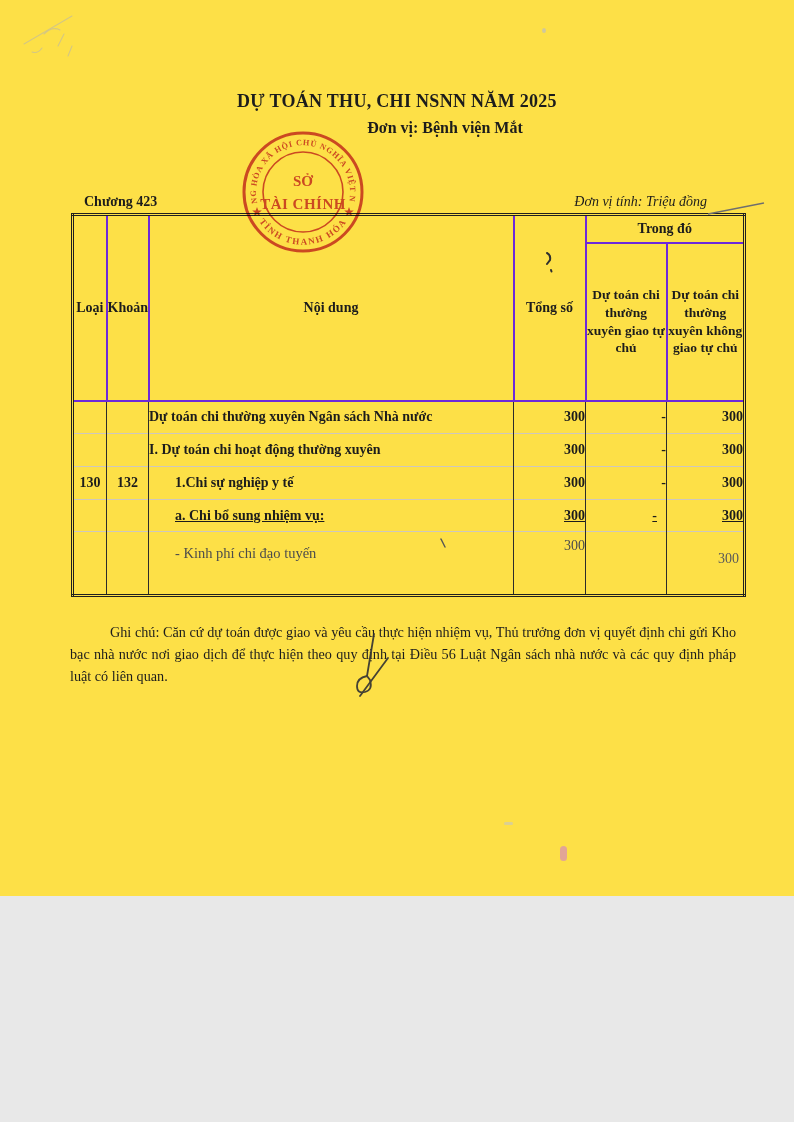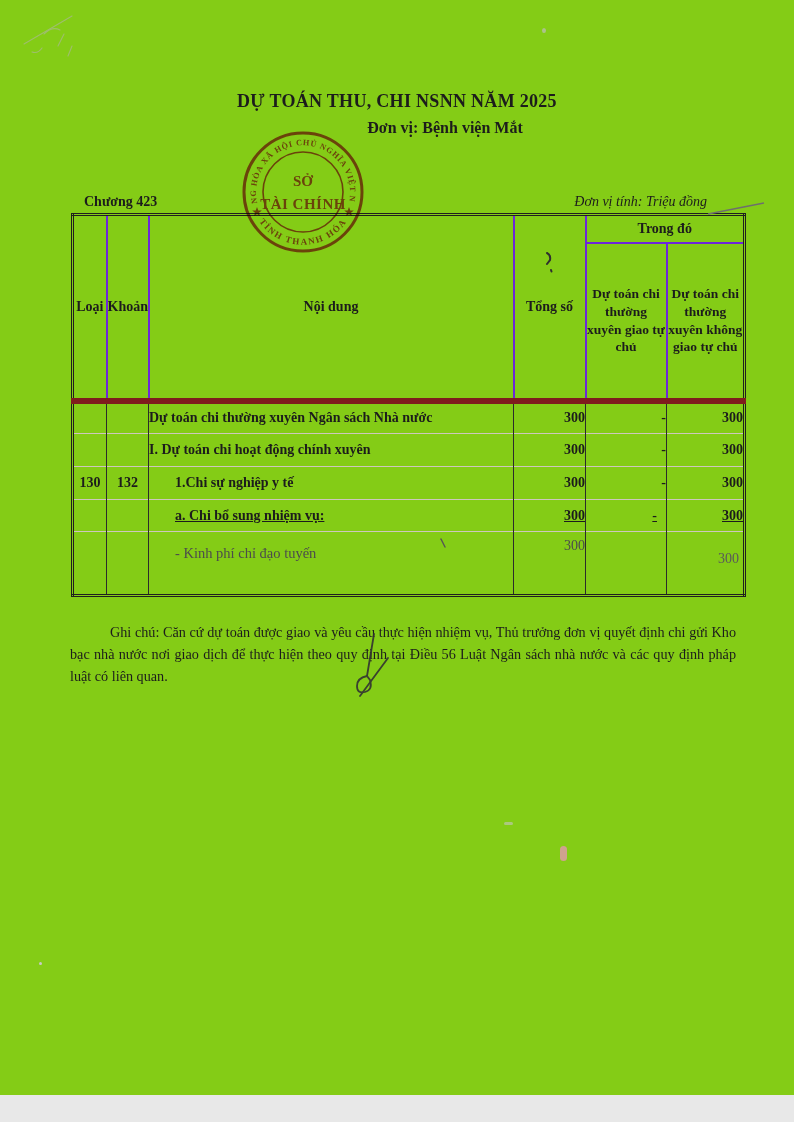--- a/index.html
+++ b/index.html
@@ -1,18 +1,18 @@
 <!DOCTYPE html>
 <html><head>
 <meta charset="utf-8">
 <style>
   html,body { margin:0; padding:0; background:#e8e8e8; }
   .page {
-    position:relative; width:794px; height:1095px; margin:0 auto;
-    background:#84cc16; overflow:hidden;
+    position:relative; width:794px; height:896px; margin:0 auto;
+    background:#fde047; overflow:hidden;
     font-family:"Liberation Serif","DejaVu Serif",serif; color:#1c1c1c;
   }
   .doc-title { position:absolute; top:91px; left:0; width:100%; text-align:center;
     font-size:18px; font-weight:bold; letter-spacing:.3px; }
   .doc-unit { position:absolute; top:119px; left:0; width:100%; text-align:center;
     font-size:16px; font-weight:bold;margin-left:48px; }
   .doc-attach { position:absolute; top:149px; left:0; width:100%; text-align:center;
     font-size:14.5px; font-style:italic; }
   .chapter { position:absolute; top:194px; left:84px; font-size:14px; font-weight:bold; }
   .uom { position:absolute; top:194px; right:87px; font-size:14px; font-style:italic; }
@@ -20,21 +20,21 @@
   
   table.budget { position:absolute; left:71px; top:213px; width:672px;
     border-collapse:collapse; table-layout:fixed; border:3px double #1f1f1f; }
   table.budget th, table.budget td { padding:0; overflow:hidden; }
   thead th { border:2px solid #6d28d9; font-weight:bold; text-align:center; vertical-align:middle; }
   .h-top { height:28px; font-size:14px; }
   .h-main { height:158px; font-size:14px; }
   .h-sub { font-size:13.5px; line-height:1.32; padding:0 3px; }
   tbody td { border-left:1px solid #2b2b2b; border-right:1px solid #2b2b2b;
     border-top:1px solid #cdc7be; font-size:14px; vertical-align:middle; }
-  tbody tr:first-child td { border-top:6px solid #7f1d1d; }
+  tbody tr:first-child td { border-top:2px solid #7f1d1d; }
   .r1 { height:33px; } .r2 { height:33px; } .r3 { height:33px; } .r4 { height:32px;text-decoration:underline; } .r5 { height:64px; }
   td.code { text-align:center; font-weight:bold; }
   td.nd { text-align:left; font-weight:bold; padding-left:7px; }
   td.nd.indent { padding-left:26px; }
   td.num { text-align:right; font-weight:bold; padding-right:6px; }
   td.dash { text-align:right; font-weight:bold; padding-right:15px; }
   td.dash.near { padding-right:9px; }
   td.num2 { text-align:right; font-weight:bold; padding-right:9px; }
   tr.light td { vertical-align:top;margin-top:40px; }
   tr.light td.nd { font-weight:normal; color:#4c4c4c; padding-top:13px; font-size:14.5px; }
@@ -88,21 +88,21 @@
         <td class="code"></td>
         <td class="code"></td>
         <td class="nd">Dự toán chi thường xuyên Ngân sách Nhà nước</td>
         <td class="num">300</td>
         <td class="dash">-</td>
         <td class="num2">300</td>
       </tr>
       <tr class="r2">
         <td class="code"></td>
         <td class="code"></td>
-        <td class="nd">I. Dự toán chi hoạt động chính xuyên</td>
+        <td class="nd">I. Dự toán chi hoạt động thường xuyên</td>
         <td class="num">300</td>
         <td class="dash">-</td>
         <td class="num2">300</td>
       </tr>
       <tr class="r3">
         <td class="code">130</td>
         <td class="code">132</td>
         <td class="nd indent">1.Chi sự nghiệp y tế</td>
         <td class="num">300</td>
         <td class="dash">-</td>

